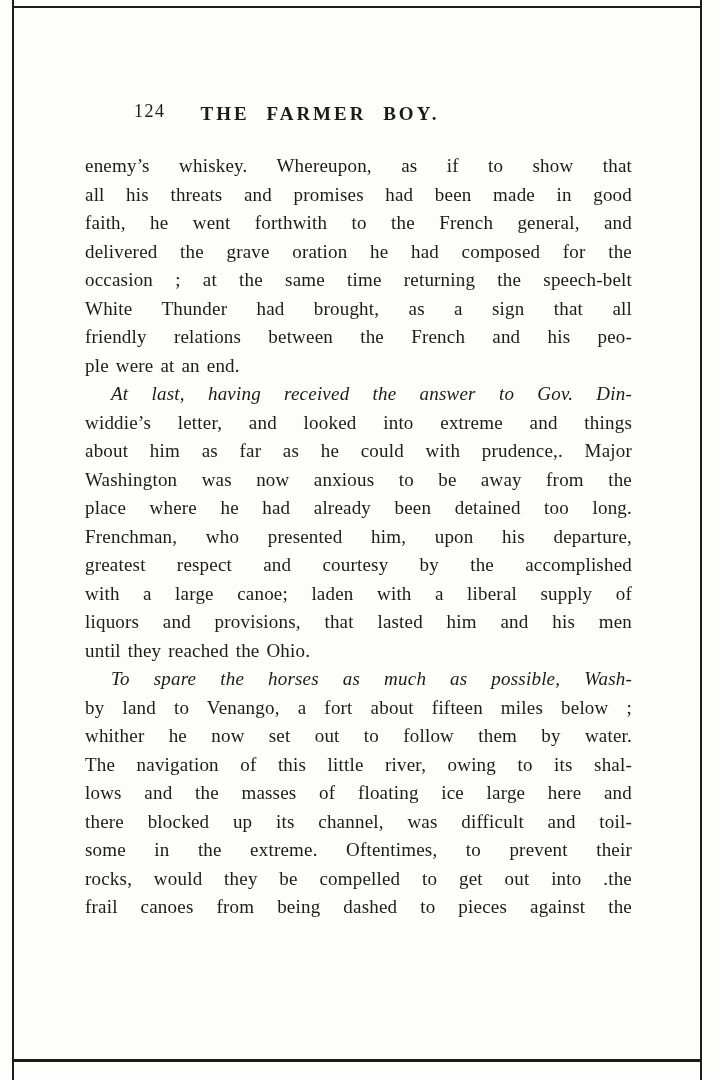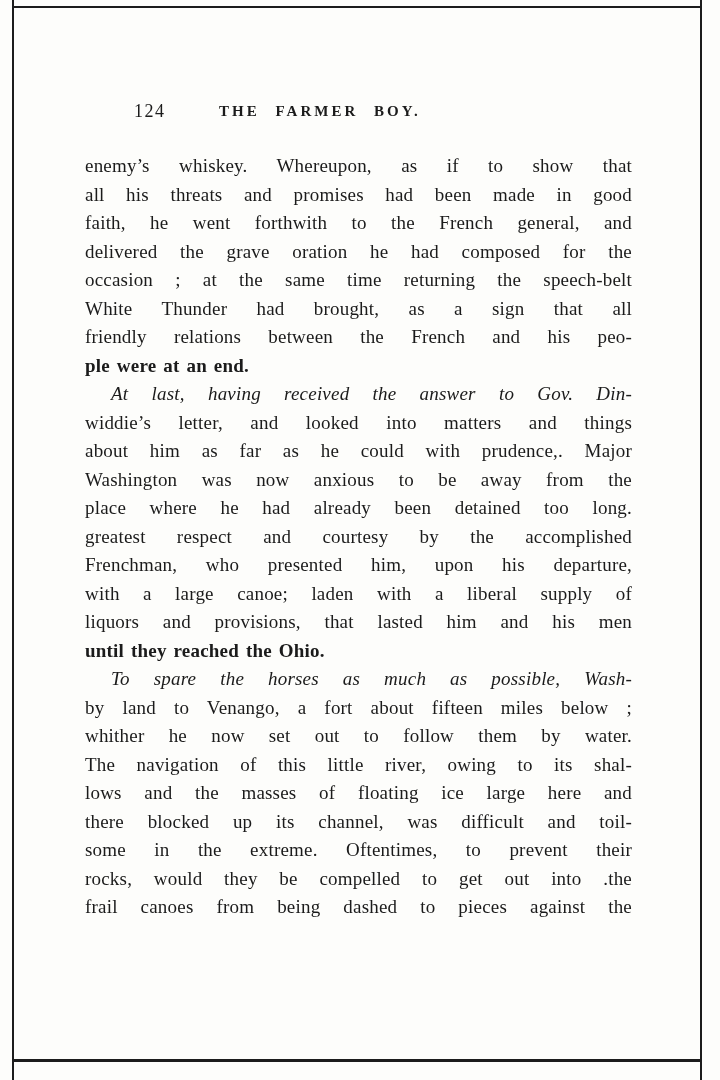--- a/index.html
+++ b/index.html
@@ -44,40 +44,39 @@
     font-size: 18px;
     letter-spacing: 1.5px;
     margin-left: 47px;
   }
   .running-title {
     position: absolute;
     left: 0;
     top: 3px;
     width: 470px;
     text-align: center;
-    font-size: 15px;
+    font-size: 19px;
     font-weight: bold;
     letter-spacing: 3px;
     word-spacing: 9px;
   }
 
   .body-text {
     font-size: 19px;
     line-height: 28.5px;
     letter-spacing: 0.2px;
     word-spacing: 2px;
   }
   .line {
     text-align: justify;
     text-align-last: justify;
     white-space: normal;
   }
   .line.endline {
     text-align-last: left;
-    font-weight: bold;
   }
   .line.indent {
     text-indent: 26px;
     font-style: italic;
   }
 </style>
 </head>
 <body>
 
 <div>
@@ -102,26 +101,26 @@
         <div class="line">faith, he went forthwith to the French general, and</div>
         <div class="line">delivered the grave oration he had composed for the</div>
         <div class="line">occasion ; at the same time returning the speech-belt</div>
         <div class="line">White Thunder had brought, as a sign that all</div>
         <div class="line">friendly relations between the French and his peo-</div>
         <div class="line endline">ple were at an end.</div>
       </div>
 
       <div>
         <div class="line indent">At last, having received the answer to Gov. Din-</div>
-        <div class="line">widdie’s letter, and looked into matters and things</div>
+        <div class="line">widdie’s letter, and looked into extreme and things</div>
         <div class="line">about him as far as he could with prudence,. Major</div>
         <div class="line">Washington was now anxious to be away from the</div>
         <div class="line">place where he had already been detained too long.</div>
+        <div class="line">Frenchman, who presented him, upon his departure,</div>
         <div class="line">greatest respect and courtesy by the accomplished</div>
-        <div class="line">Frenchman, who presented him, upon his departure,</div>
         <div class="line">with a large canoe; laden with a liberal supply of</div>
         <div class="line">liquors and provisions, that lasted him and his men</div>
         <div class="line endline">until they reached the Ohio.</div>
       </div>
 
       <div>
         <div class="line indent">To spare the horses as much as possible, Wash-</div>
         <div class="line">by land to Venango, a fort about fifteen miles below ;</div>
         <div class="line">whither he now set out to follow them by water.</div>
         <div class="line">The navigation of this little river, owing to its shal-</div>

